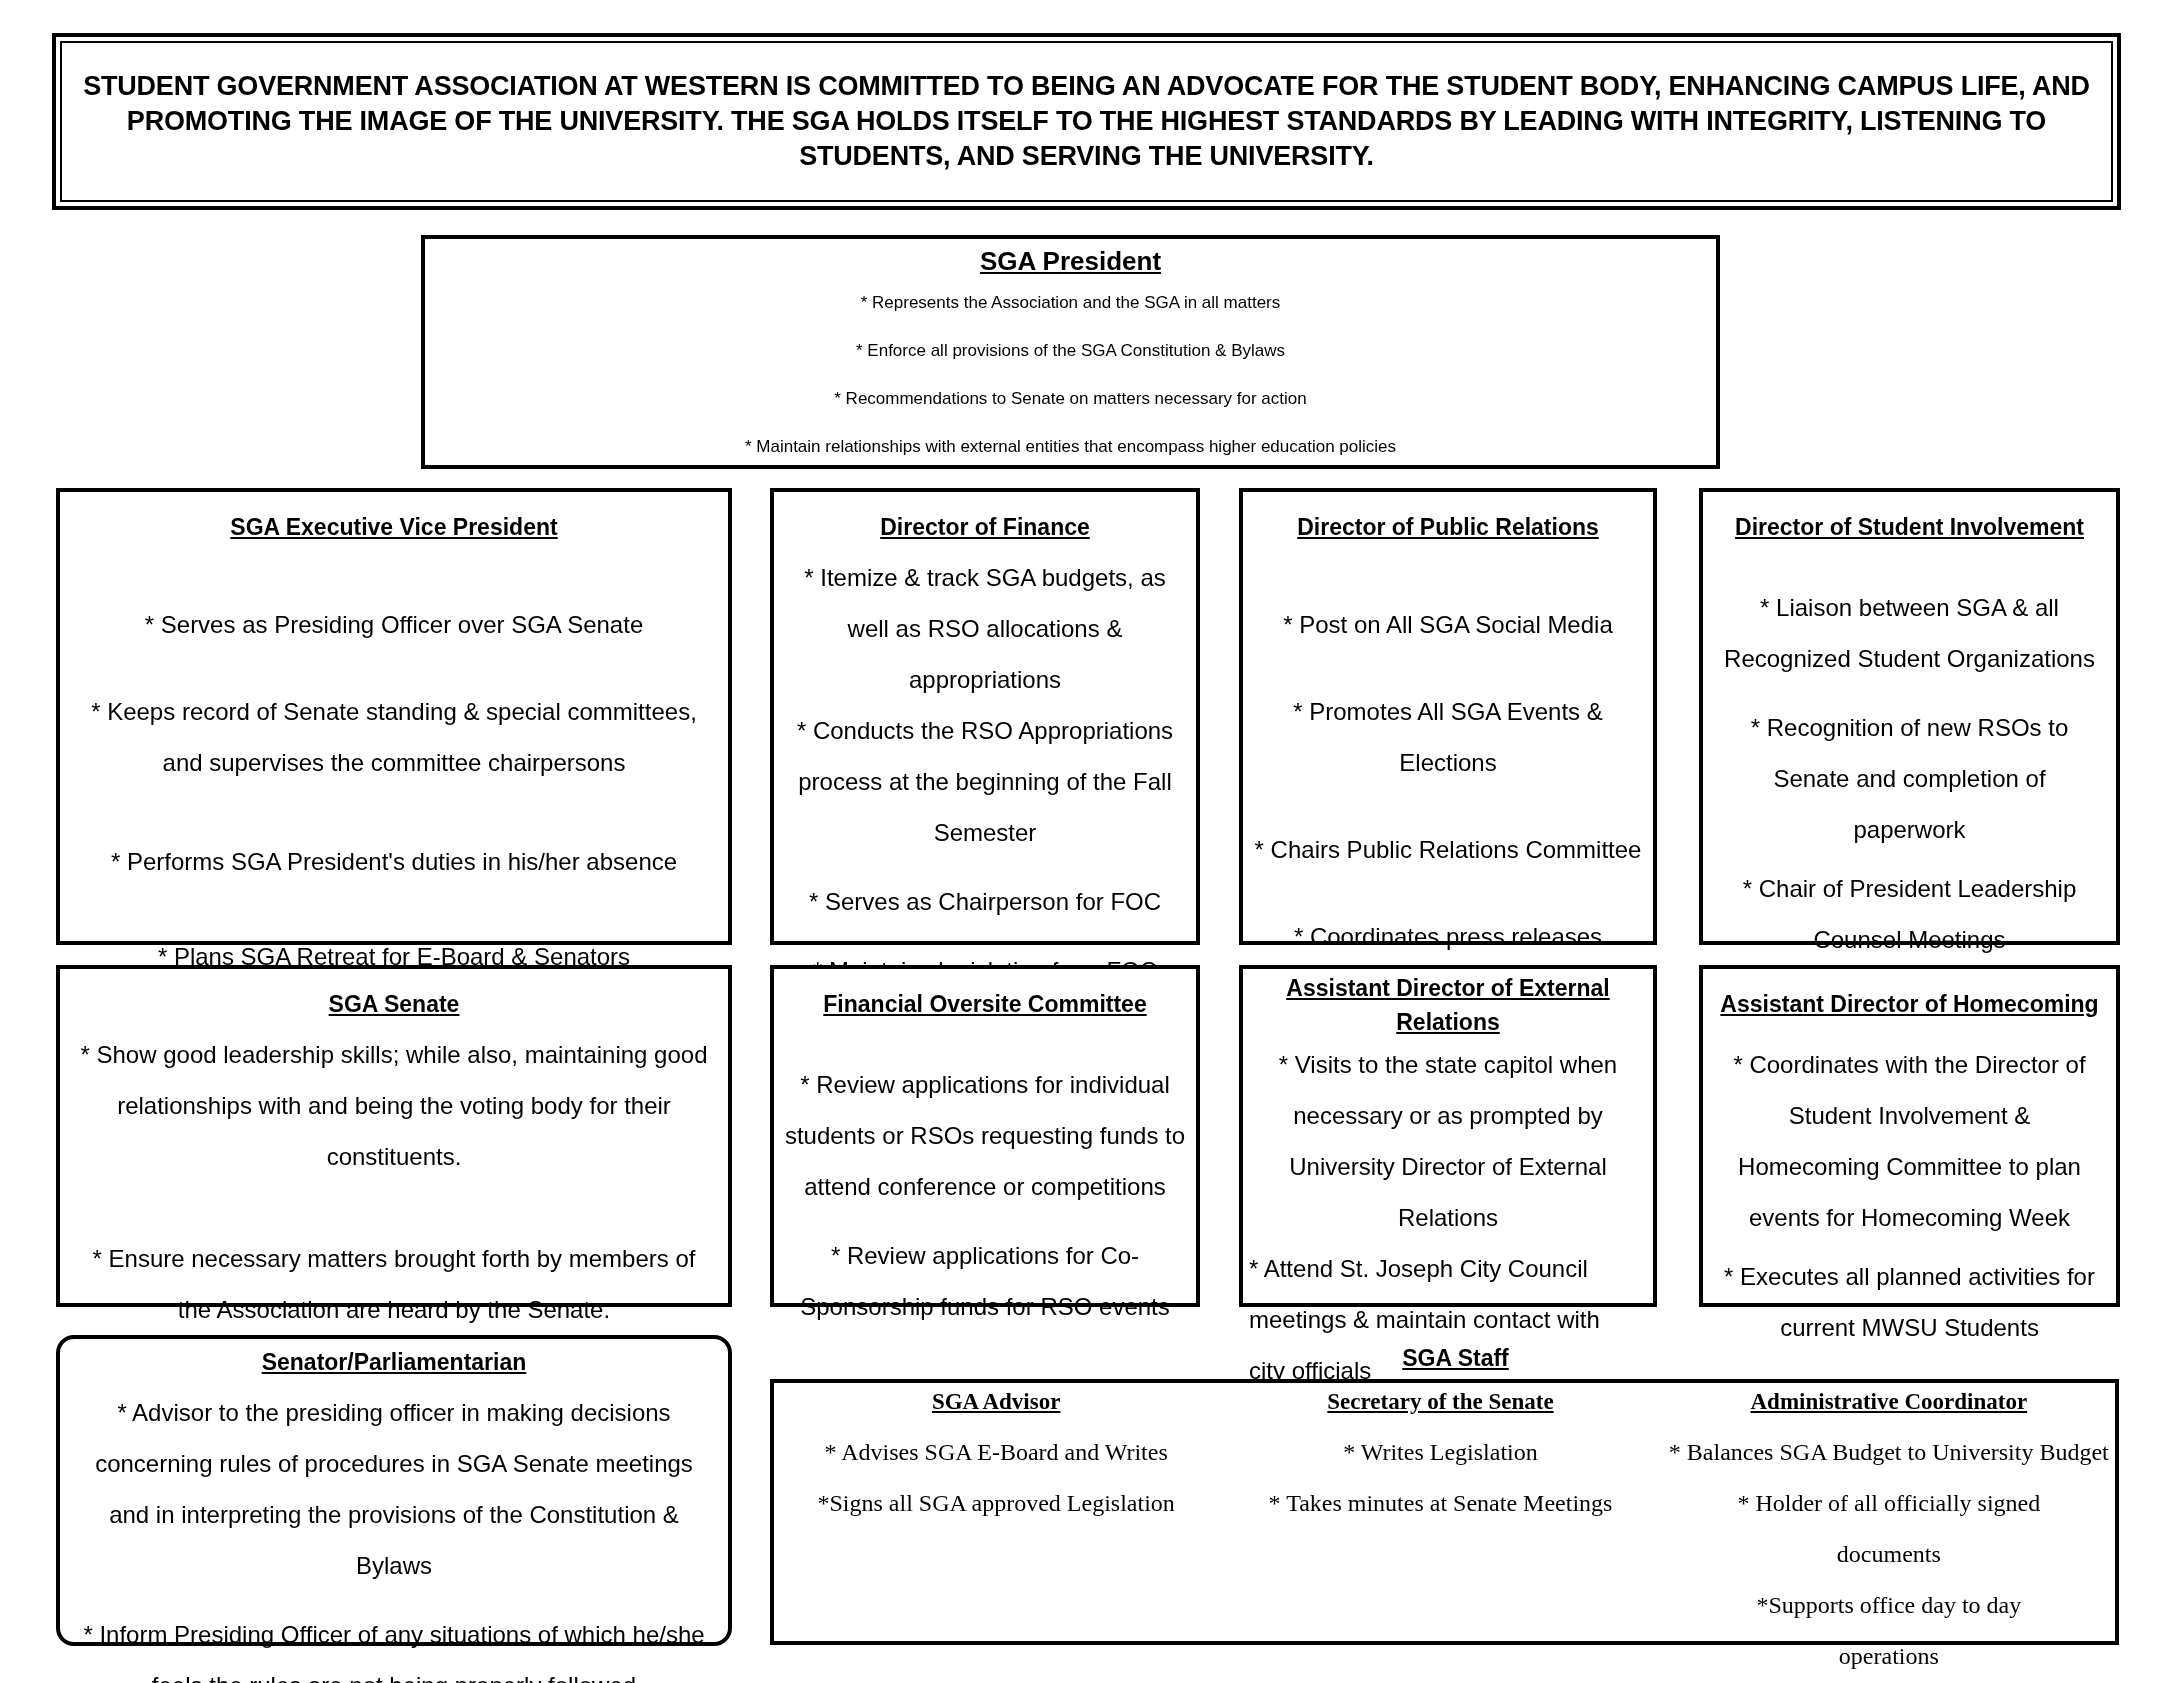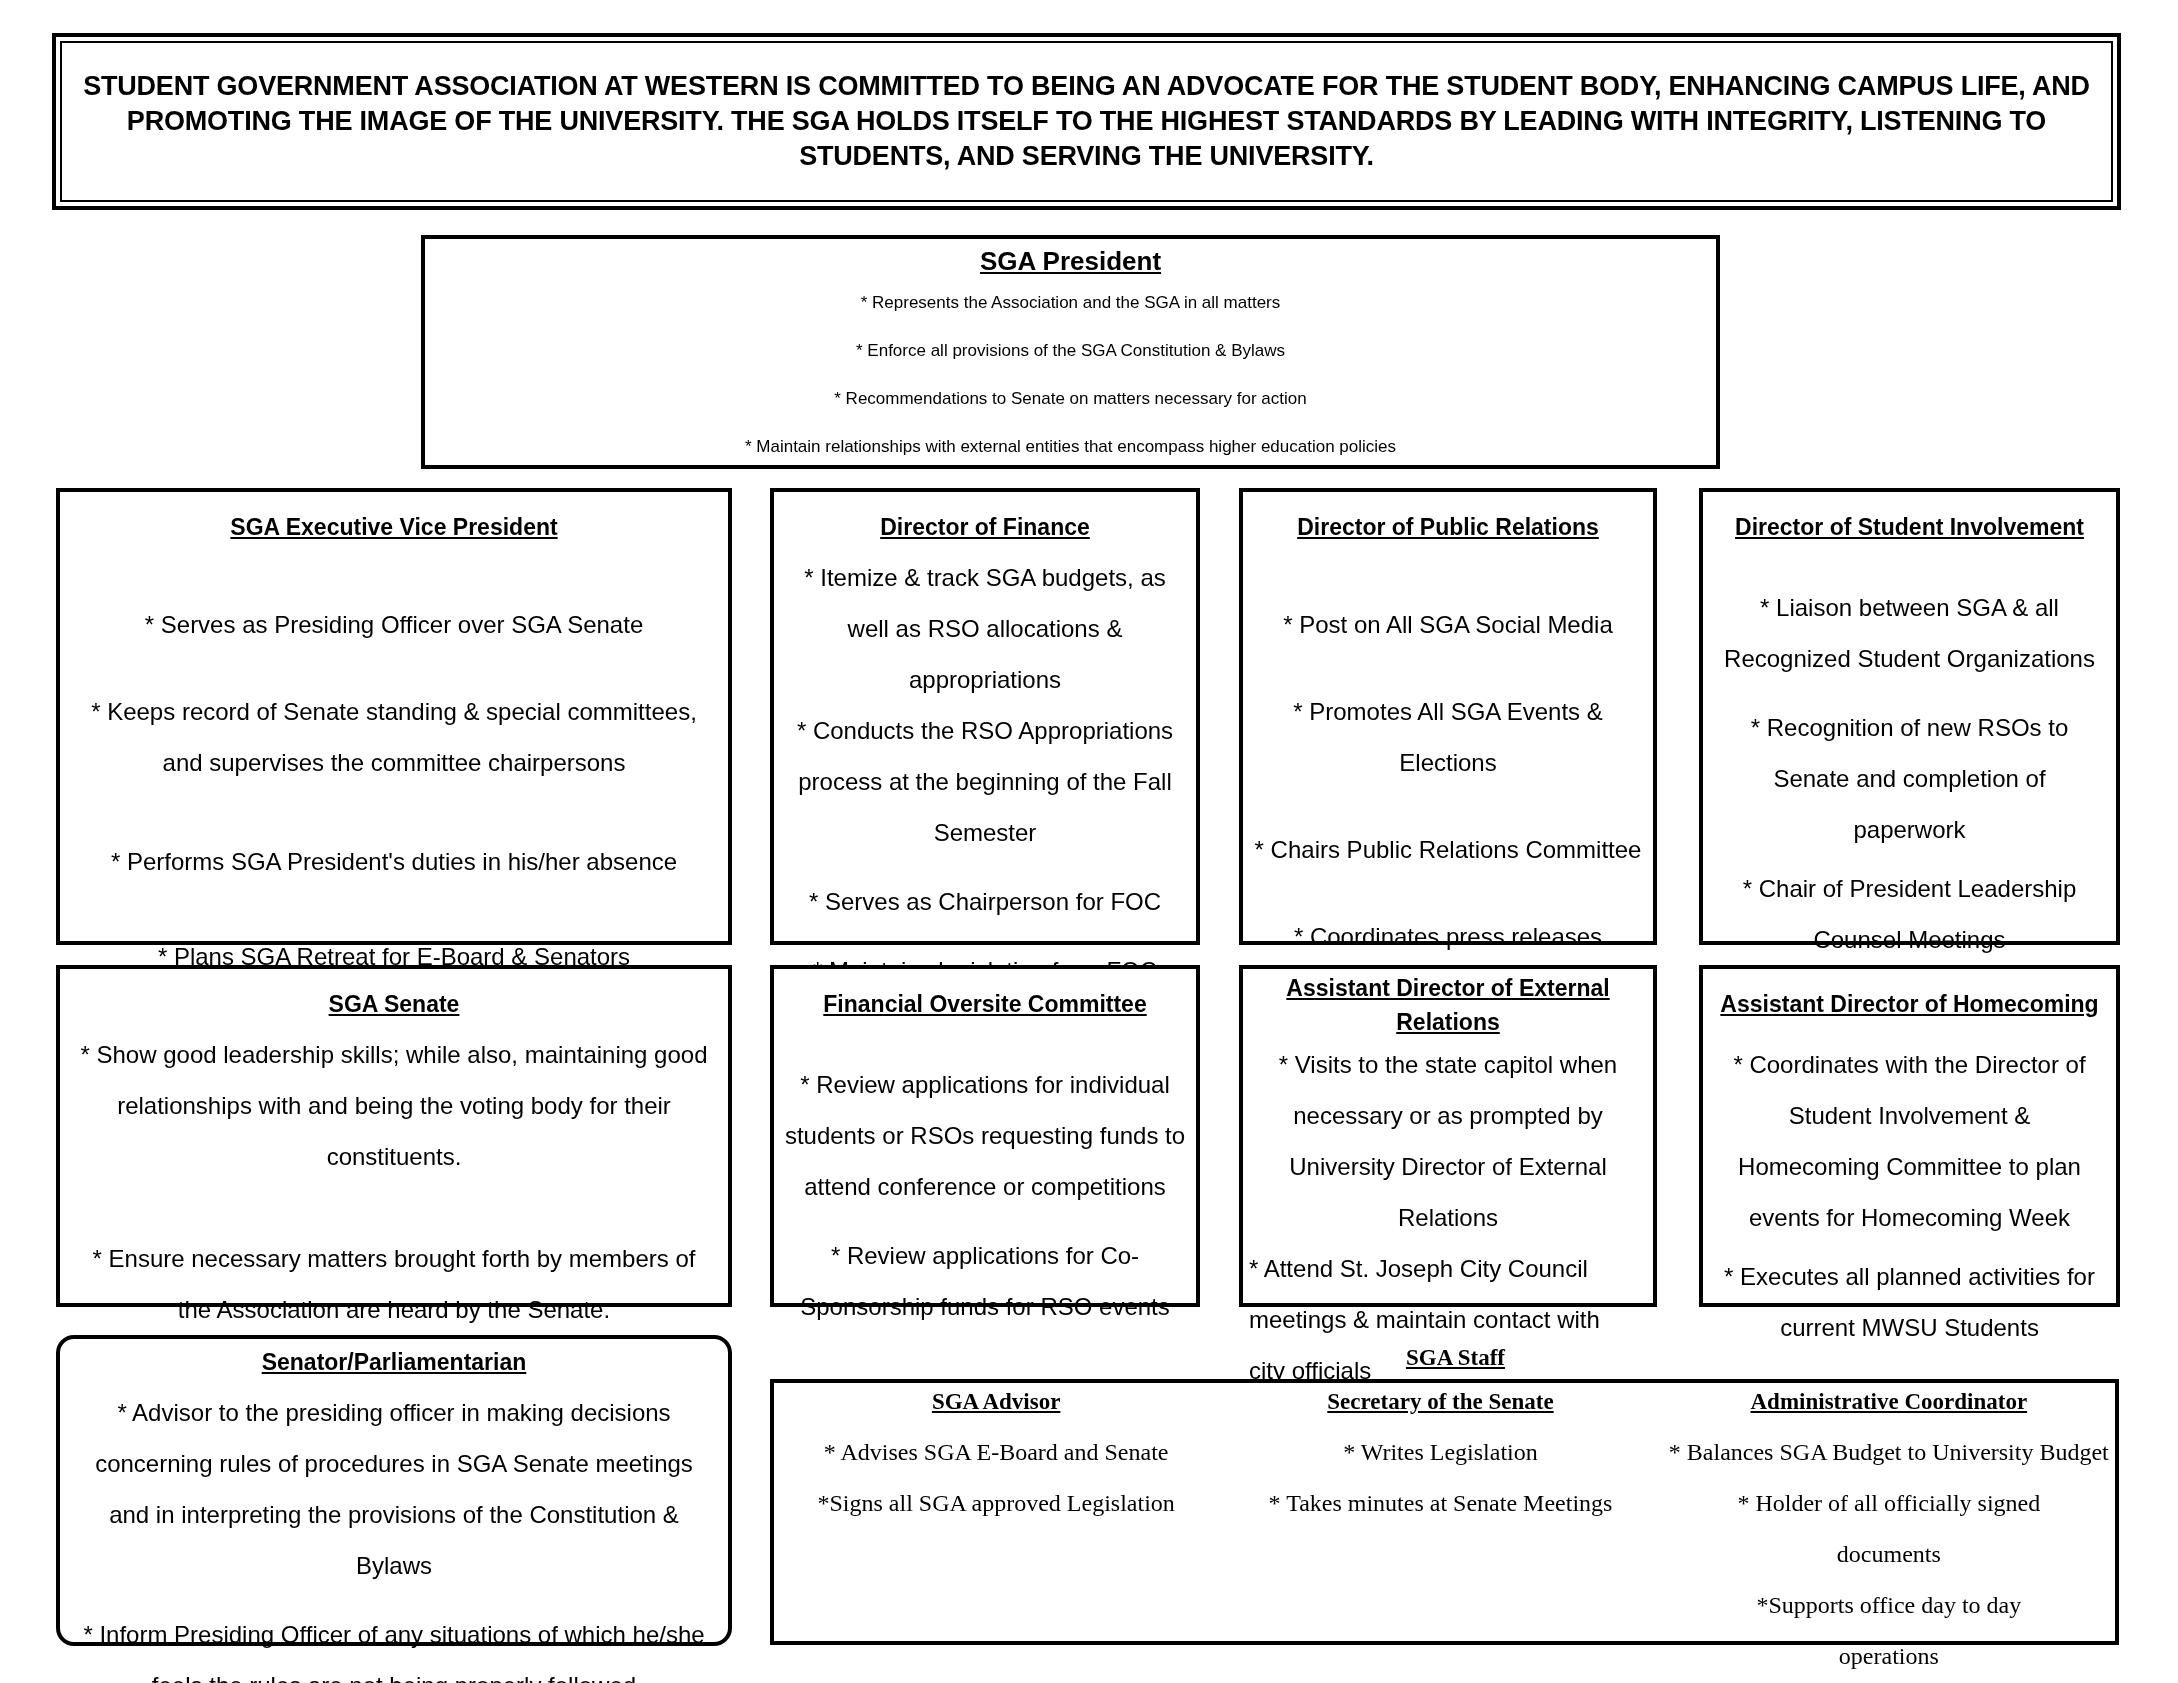--- a/index.html
+++ b/index.html
@@ -21,21 +21,21 @@
   .colB { left: 770px; width: 430px; }
   .colC { left: 1239px; width: 418px; }
   .colD { left: 1699px; width: 421px; }
   .row1 { top: 488px; height: 457px; }
   .row2 { top: 965px; height: 342px; }
   .row3 { top: 1335px; height: 311px; border-radius: 18px; }
   .inner { padding: 18px 6px 0 6px; }
   .gap { height: 36px; }
   .gap-s { height: 18px; }
   .gap-xs { height: 8px; }
-  .staff-label { position: absolute; left: 1396px; top: 1341px; width: 119px; text-align: center; font-family: Liberation Serif, serif; }
+  .staff-label { position: absolute; left: 1396px; top: 1341px; width: 119px; text-align: center; }
   .staff-box { left: 770px; top: 1379px; width: 1349px; height: 266px; display: flex; padding-top: 2px; font-family: Liberation Serif, serif; }
   .staff-col { flex: 1; text-align: center; }
   .left-align { text-align: left; }
 </style>
 </head>
 <body>
 
 <div class="box mission">
   <div class="mission-inner">
     <div class="mission-text">STUDENT GOVERNMENT ASSOCIATION AT WESTERN IS COMMITTED TO BEING AN ADVOCATE FOR THE STUDENT BODY, ENHANCING CAMPUS LIFE, AND PROMOTING THE IMAGE OF THE UNIVERSITY. THE SGA HOLDS ITSELF TO THE HIGHEST STANDARDS BY LEADING WITH INTEGRITY, LISTENING TO STUDENTS, AND SERVING THE UNIVERSITY.</div>
@@ -150,21 +150,21 @@
     <div class="item">* Inform Presiding Officer of any situations of which he/she feels the rules are not being properly followed</div>
   </div>
 </div>
 
 <div class="staff-label title">SGA Staff</div>
 
 <div class="box staff-box">
   <div class="staff-col">
     <div class="title">SGA Advisor</div>
     <div class="gap-xs"></div>
-    <div class="item">* Advises SGA E-Board and Senate</div>
+    <div class="item">* Advises SGA E-Board and Writes</div>
     <div class="item">*Signs all SGA approved Legislation</div>
   </div>
   <div class="staff-col">
     <div class="title">Secretary of the Senate</div>
     <div class="gap-xs"></div>
     <div class="item">* Writes Legislation</div>
     <div class="item">* Takes minutes at Senate Meetings</div>
   </div>
   <div class="staff-col" style="padding:0 4px">
     <div class="title">Administrative Coordinator</div>

